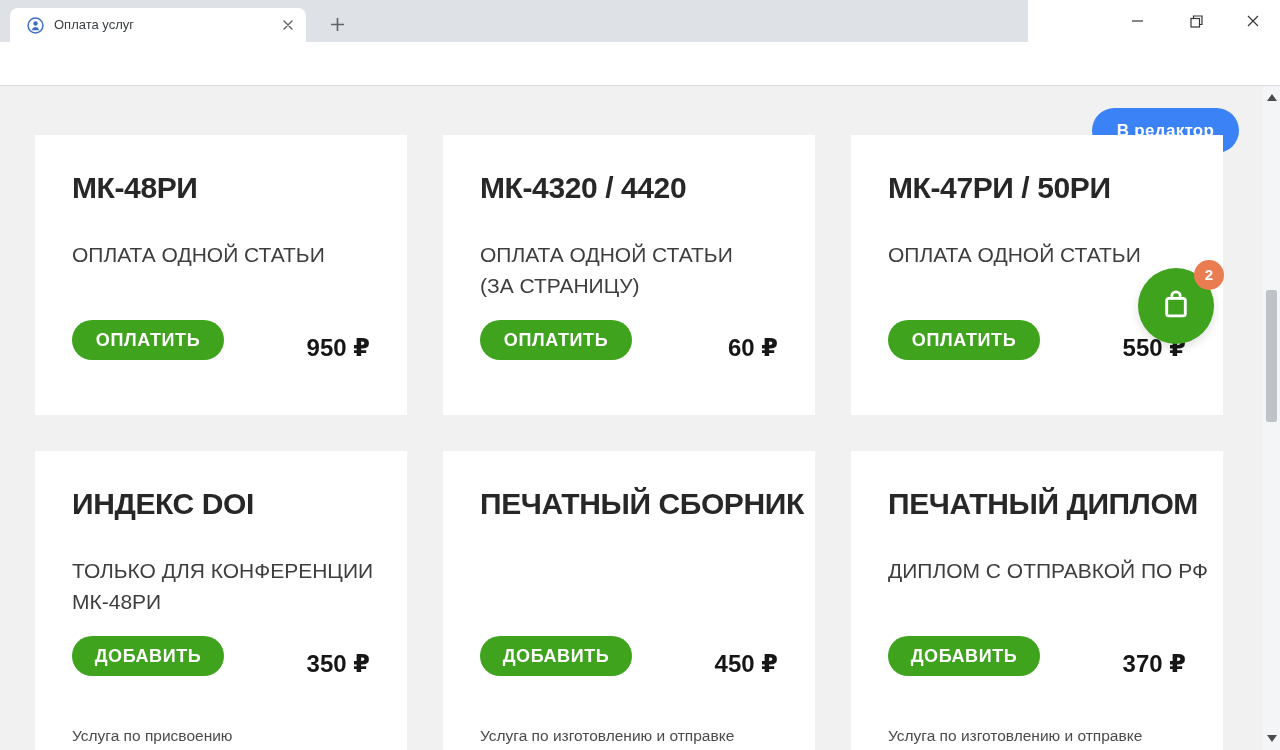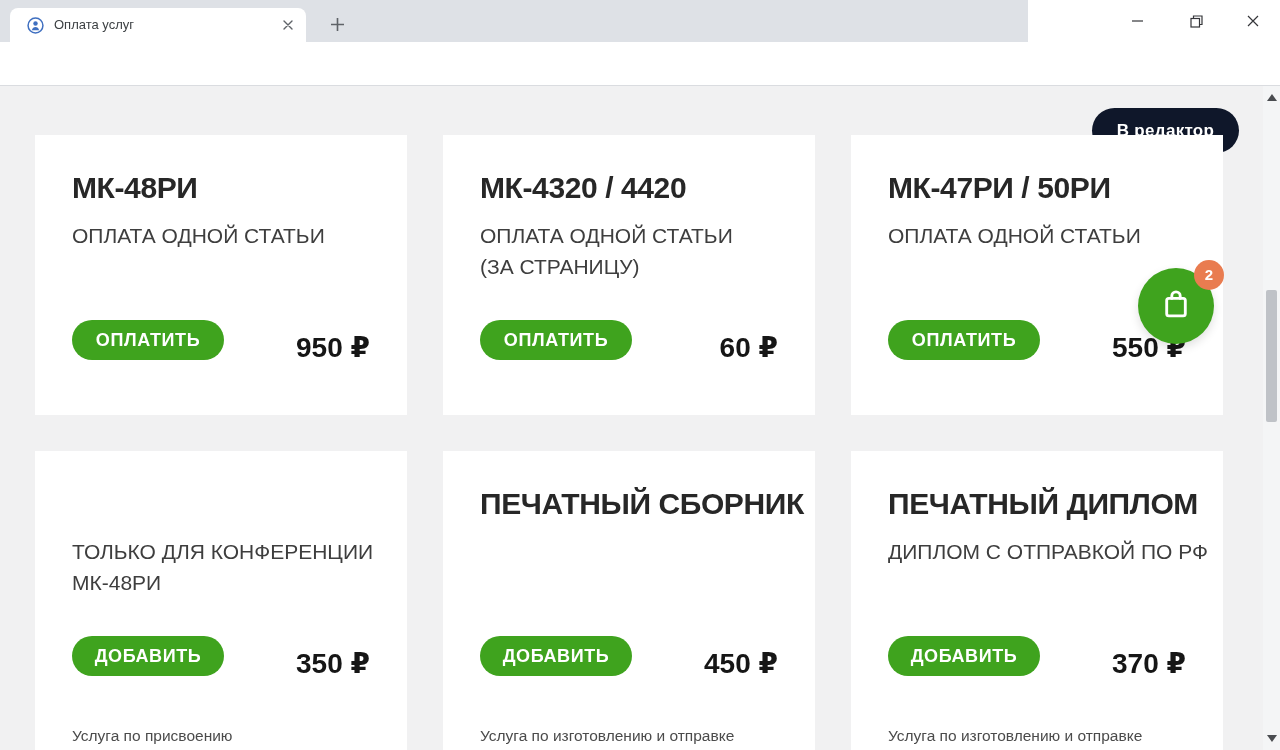--- a/index.html
+++ b/index.html
@@ -40,38 +40,38 @@
   .toolicon.ext { left:1161px; }
   .toolicon.menu { left:1243px; }
   .avatar { position:absolute; left:1199px; top:50px; width:27px; height:27px; border-radius:50%;
             background:#e3a06b; overflow:hidden; cursor:pointer; }
 
   
   .content { position:absolute; left:0; top:86px; width:1280px; height:664px;
              background:#f1f1f2; overflow:hidden; }
 
   .editor-btn { position:absolute; left:1092px; top:22px; width:147px; height:45px;
-                border-radius:23px; background:#0f172a; border:none; color:#fff;
+                border-radius:23px; background:#3b82f6; border:none; color:#fff;
                 font-family:inherit; font-weight:bold; font-size:17px; letter-spacing:.3px;
                 cursor:pointer; }
 
   .card { position:absolute; width:372px; background:#fff; }
   .card.r1 { top:49px; height:280px; }
   .card.r2 { top:365px; height:340px; }
   .card.c1 { left:35px; } .card.c2 { left:443px;padding-left:28px; } .card.c3 { left:851px; }
 
   .card-title { position:absolute; left:37px; top:36px; font-size:30px; font-weight:bold;
                 color:#272727; letter-spacing:-.4px; white-space:nowrap; }
-  .card-sub { position:absolute; left:37px; top:85px; font-size:21px; line-height:31px;
+  .card-sub { position:absolute; left:37px; top:104px; font-size:21px; line-height:31px;
               color:#3e3e3e; white-space:pre-line; }
   .card-btn { position:absolute; left:37px; top:185px; width:152px; height:40px; border-radius:28px;
               background:#3fa31e; border:none; color:#fff; font-family:inherit; font-weight:bold;
               font-size:18px; letter-spacing:.6px; cursor:pointer; }
   .card-price { position:absolute; right:37px; top:185px; height:56px; line-height:56px;
-                font-size:28px; font-weight:bold; color:#161616; white-space:nowrap; }
+                font-size:24px; font-weight:bold; color:#161616; white-space:nowrap; }
   .card-note { position:absolute; left:37px; top:272px; font-size:15.5px; line-height:26px;
                color:#4b4b4b; white-space:pre-line; }
 
   .cart-fab { position:absolute; left:1138px; top:182px; width:76px; height:76px; border-radius:50%;
               background:#3fa31e; border:none; cursor:pointer; display:flex; align-items:center;
               justify-content:center; box-shadow:0 4px 10px rgba(0,0,0,.12); }
   .cart-badge { position:absolute; left:56px; top:-8px; width:30px; height:30px; border-radius:50%;
                 background:#e97c50; color:#fff; font-size:15px; font-weight:bold; line-height:30px;
                 text-align:center; }
 
@@ -198,20 +198,21 @@
     </div>
 
     <div class="card r1 c3">
       <div class="card-title">МК-47РИ / 50РИ</div>
       <div class="card-sub">ОПЛАТА ОДНОЙ СТАТЬИ</div>
       <button class="card-btn">ОПЛАТИТЬ</button>
       <div class="card-price">550 ₽</div>
     </div>
 
     <div class="card r2 c1">
+      <div class="card-title">ИНДЕКС DOI</div>
       <div class="card-sub">ТОЛЬКО ДЛЯ КОНФЕРЕНЦИИ
 МК-48РИ</div>
       <button class="card-btn">ДОБАВИТЬ</button>
       <div class="card-price">350 ₽</div>
       <div class="card-note">Услуга по присвоению
 статье индекса DOI</div>
     </div>
 
     <div class="card r2 c2">
       <div class="card-title">ПЕЧАТНЫЙ СБОРНИК</div>

